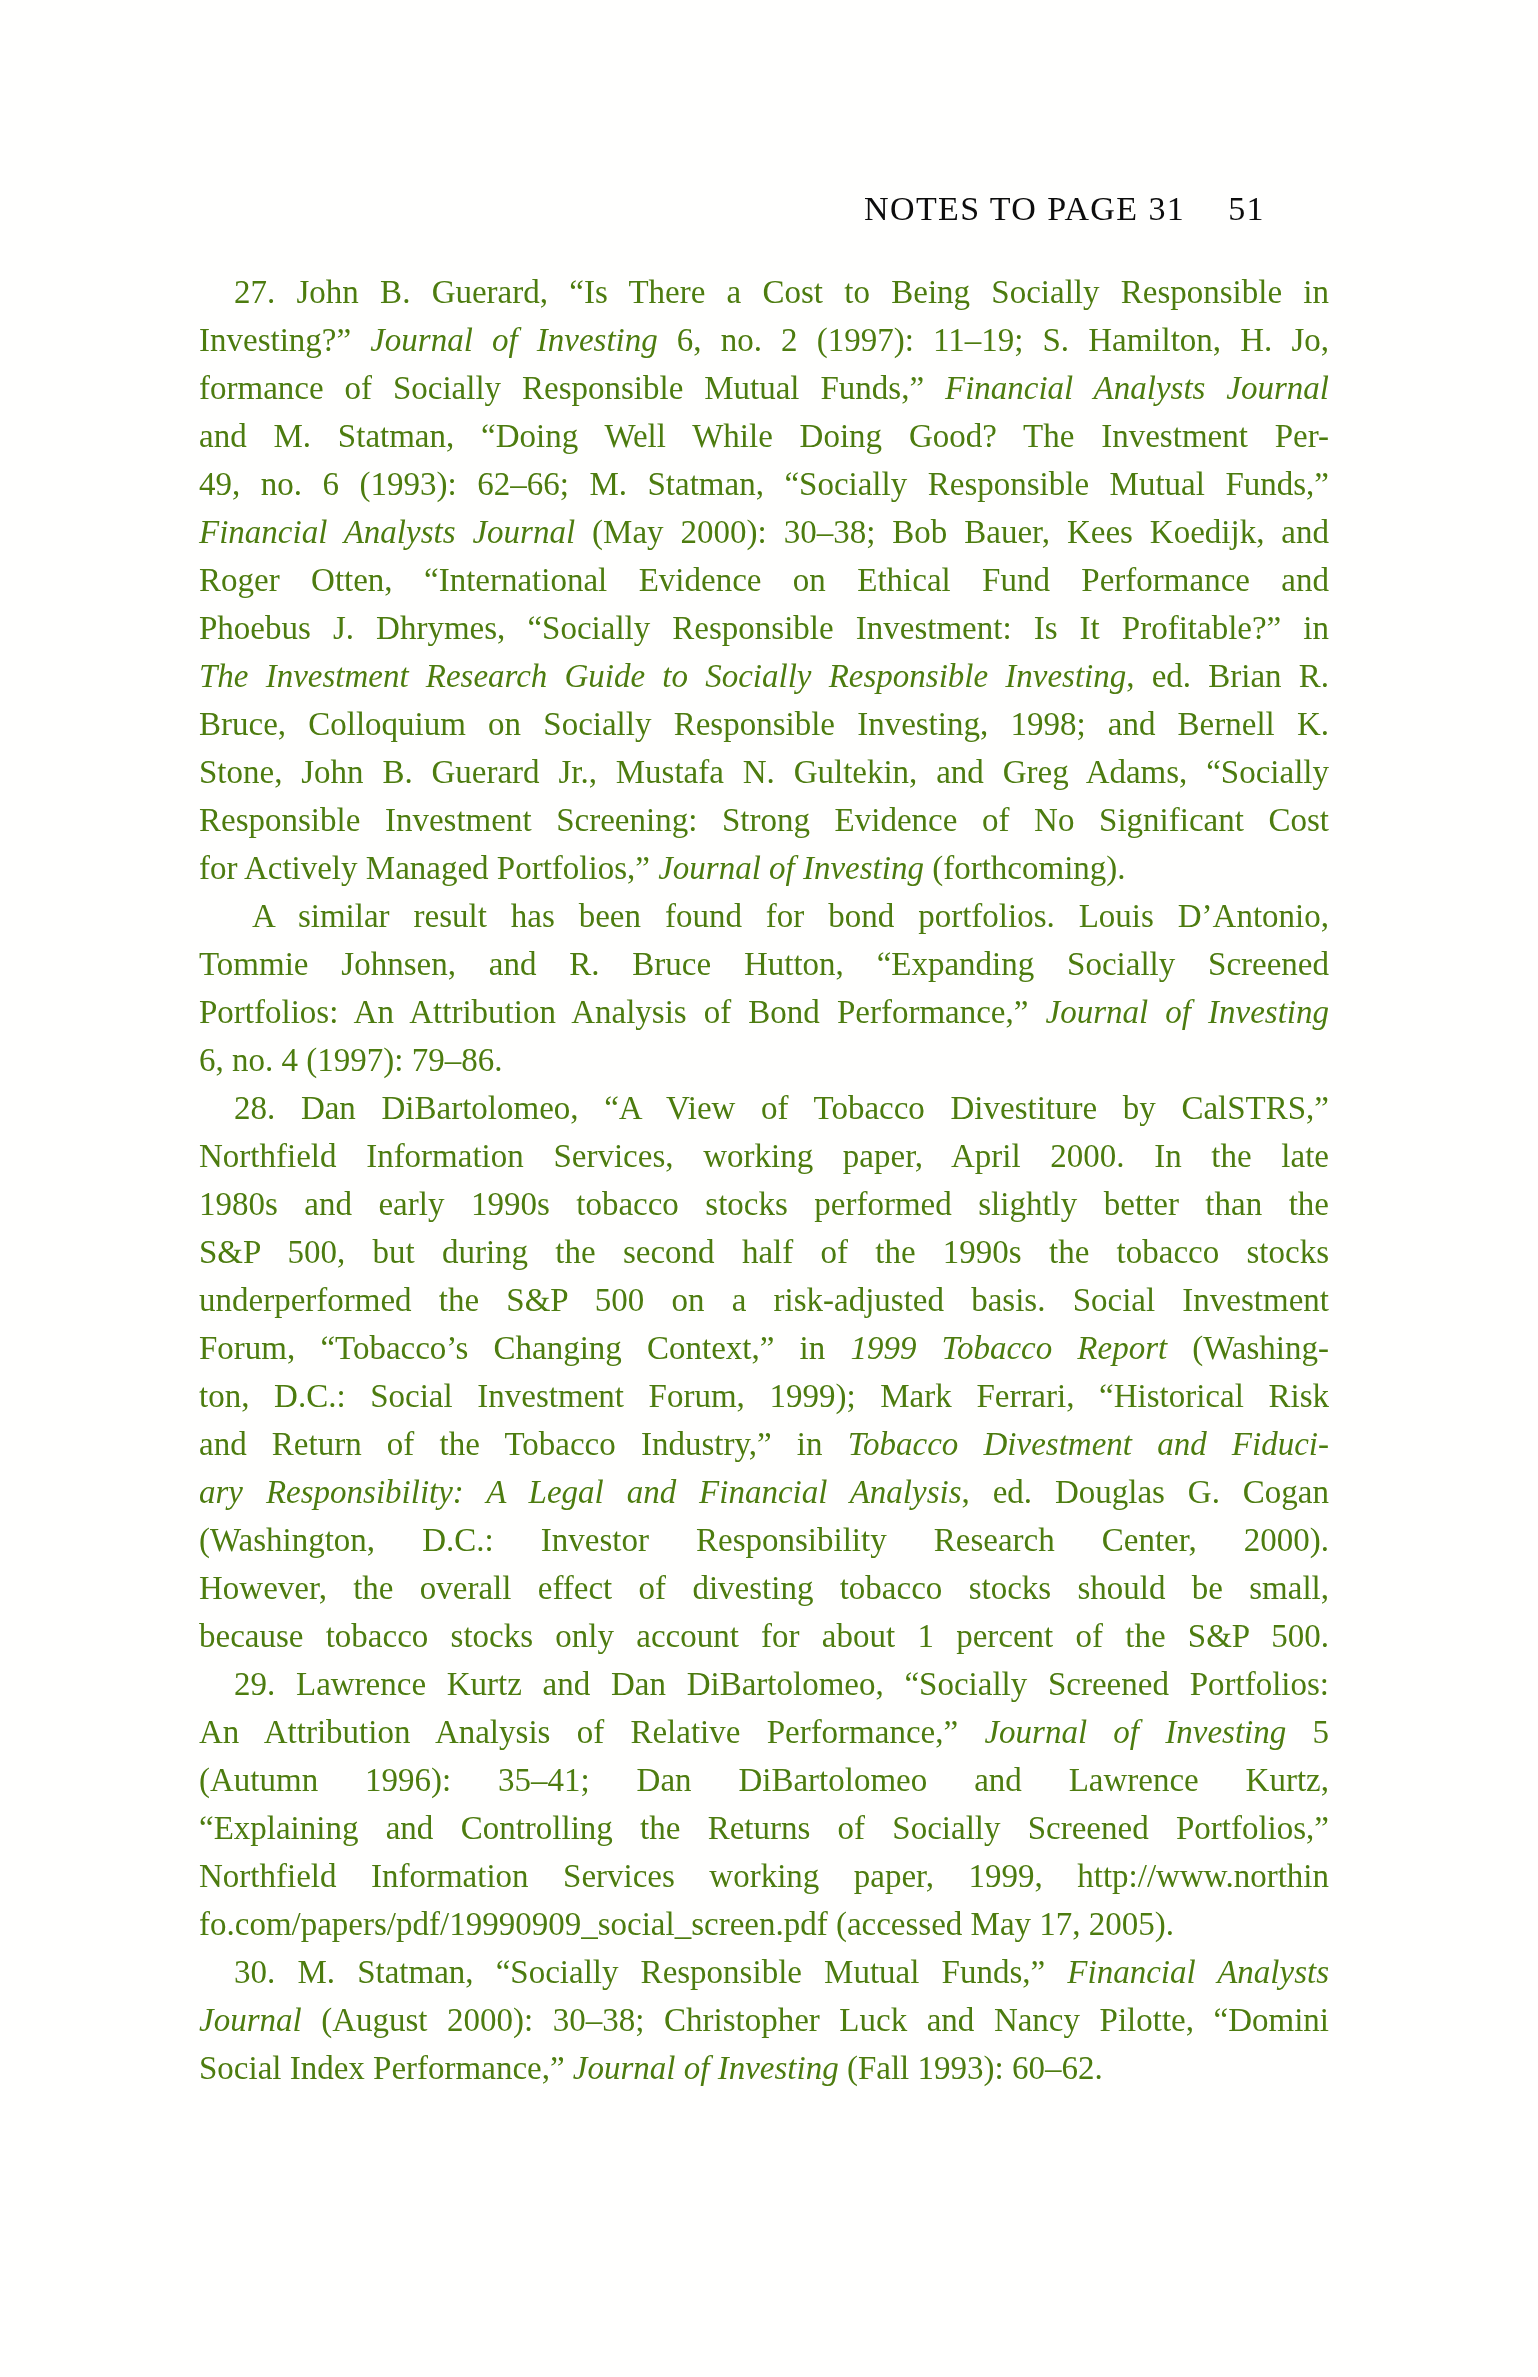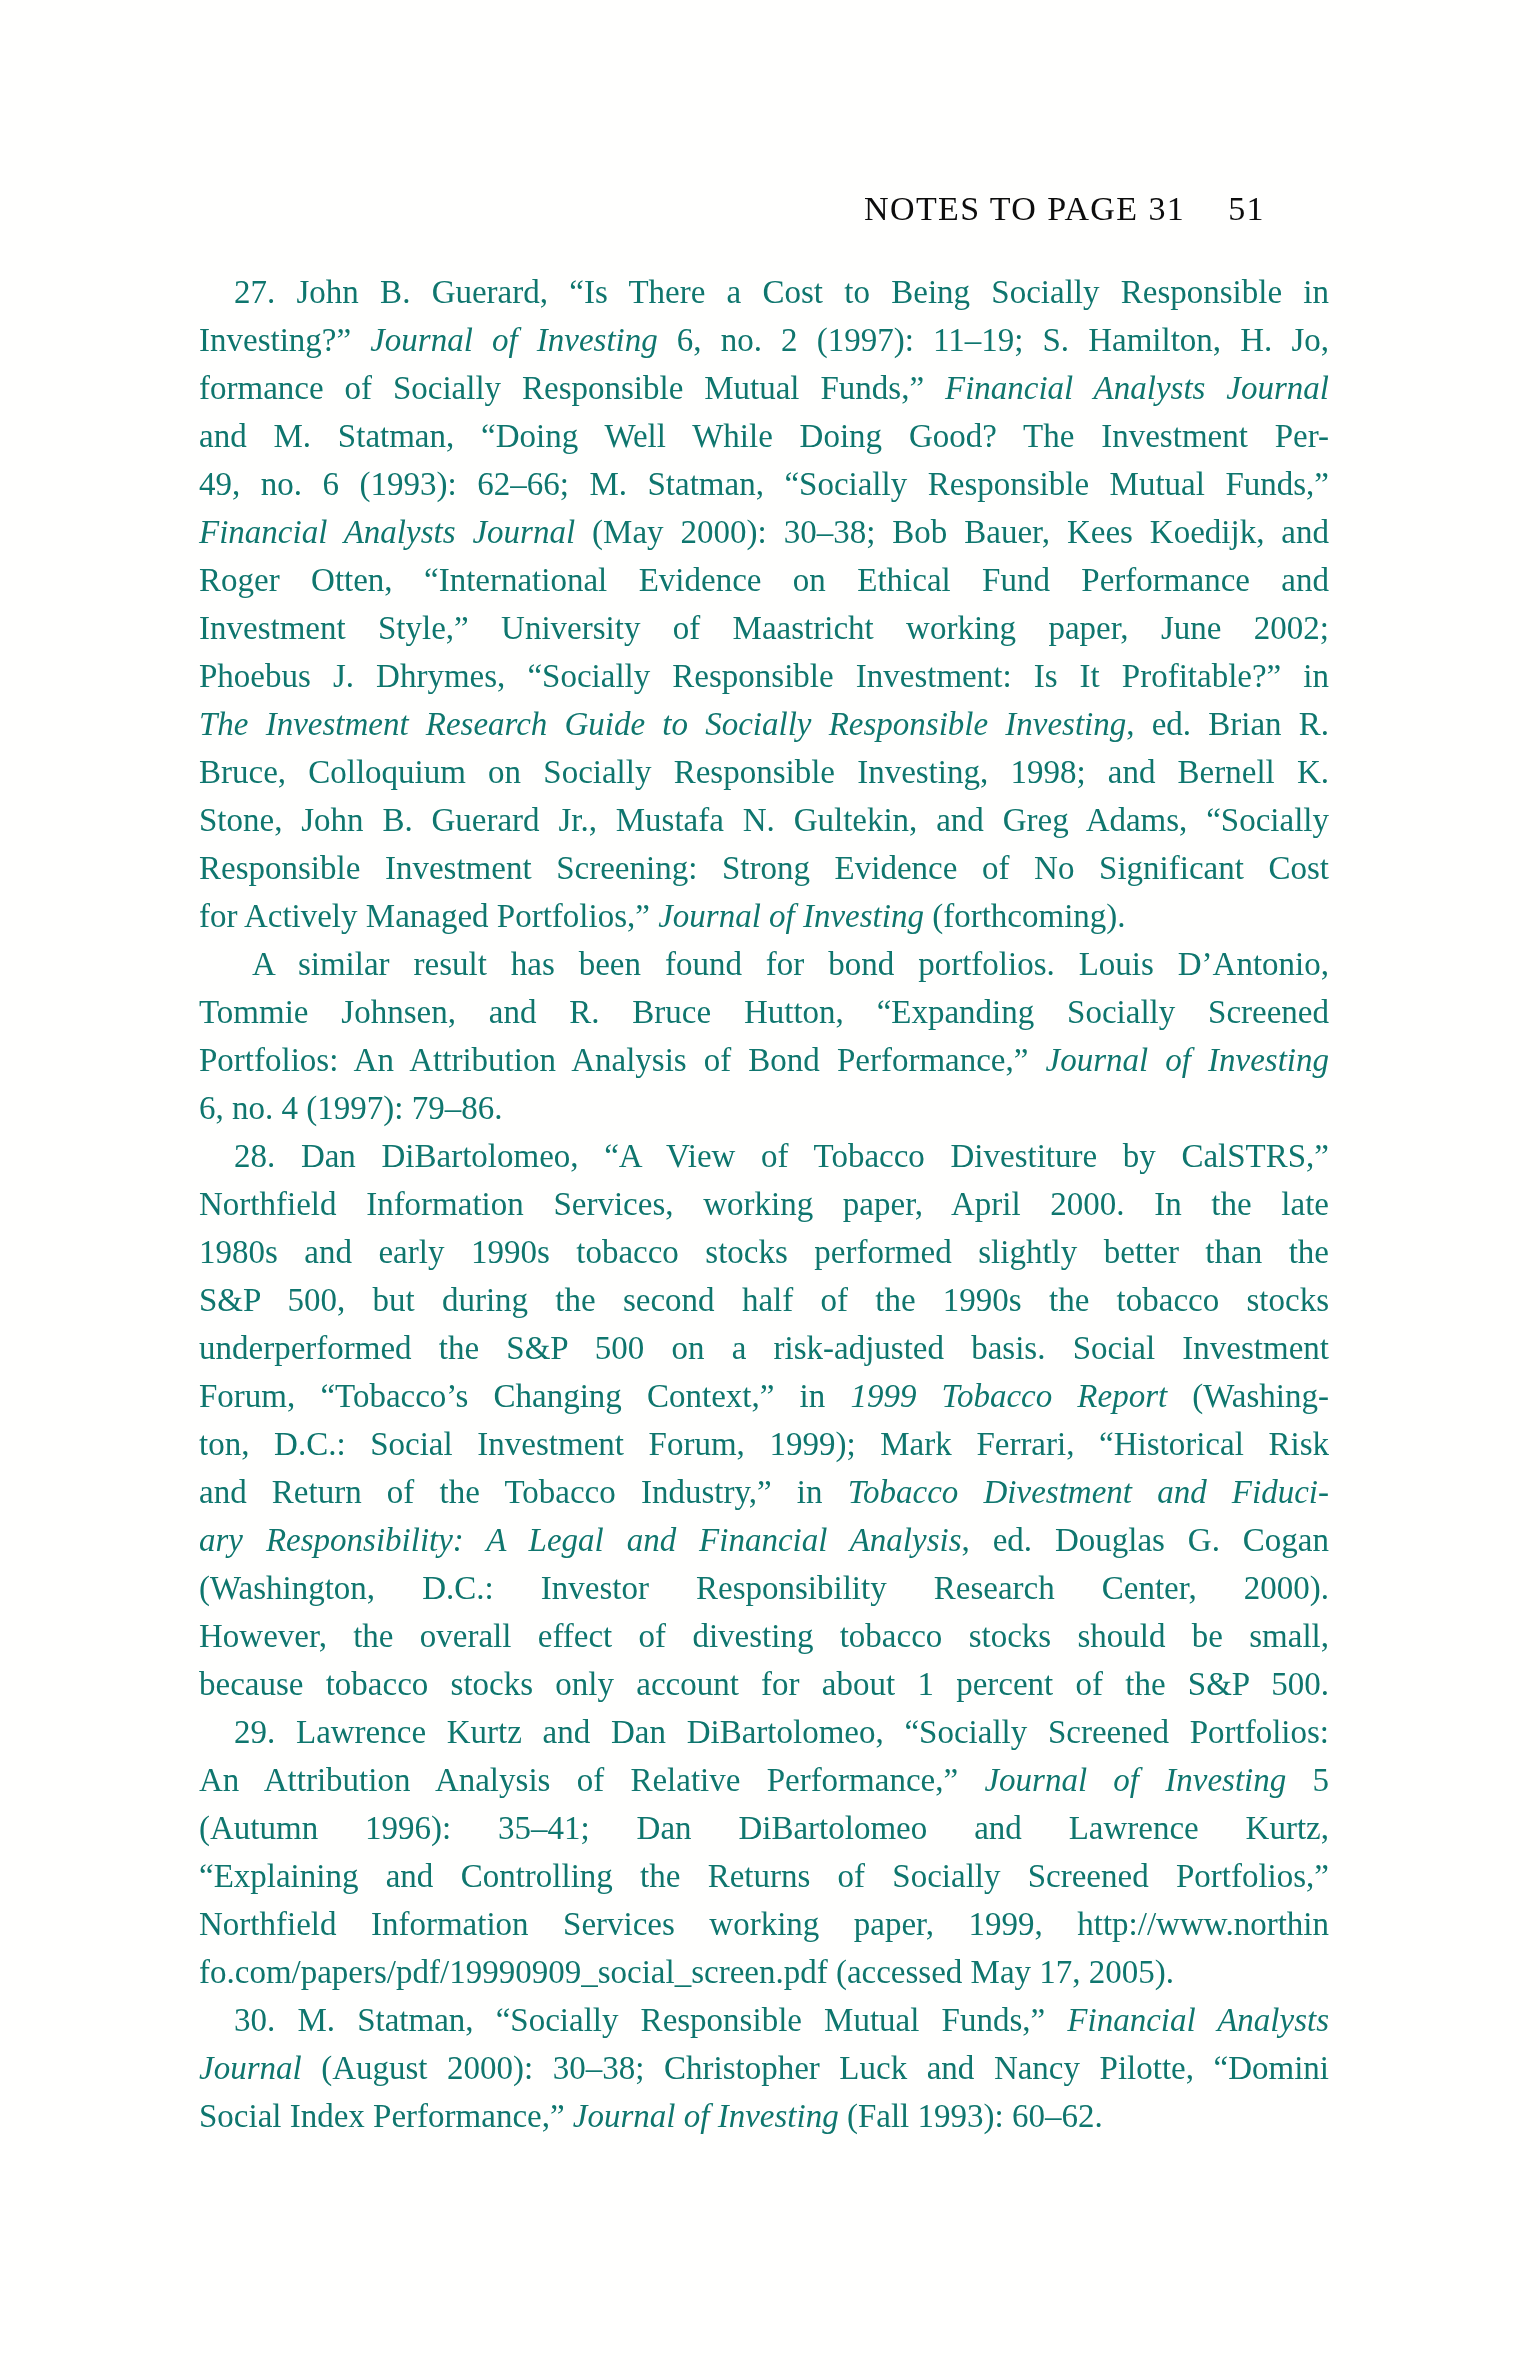--- a/index.html
+++ b/index.html
@@ -21,21 +21,21 @@
     color:#0d0d0d;
   }
   .folio{margin-left:43px;}
   .text-block{
     position:absolute;
     left:199px;
     top:268px;
     width:1130px;
     font-size:33px;
     line-height:48px;
-    color:#0f766e;
+    color:#4d7c0f;
   }
   .line{height:48px;}
   .line.j{text-align:justify;text-align-last:justify;}
   .line.l{text-align:left;}
   .line.ind-note{text-indent:35px;}
   .line.ind-para{text-indent:53px;}
   .line em{font-style:italic;}
 </style>
 </head>
 <body>
@@ -45,21 +45,20 @@
     <span>NOTES TO PAGE 31</span><span class="folio">51</span>
   </div>
   <div class="text-block" id="text-block">
       <div class="line j ind-note"><span>27. John B. Guerard, “Is There a Cost to Being Socially Responsible in</span></div>
       <div class="line j"><span>Investing?” </span><em>Journal of Investing</em><span> 6, no. 2 (1997): 11–19; S. Hamilton, H. Jo,</span></div>
       <div class="line j"><span>formance of Socially Responsible Mutual Funds,” </span><em>Financial Analysts Journal</em></div>
       <div class="line j"><span>and M. Statman, “Doing Well While Doing Good? The Investment Per-</span></div>
       <div class="line j"><span>49, no. 6 (1993): 62–66; M. Statman, “Socially Responsible Mutual Funds,”</span></div>
       <div class="line j"><em>Financial Analysts Journal</em><span> (May 2000): 30–38; Bob Bauer, Kees Koedijk, and</span></div>
       <div class="line j"><span>Roger Otten, “International Evidence on Ethical Fund Performance and</span></div>
-      <div class="line j"><span>Investment Style,” University of Maastricht working paper, June 2002;</span></div>
       <div class="line j"><span>Phoebus J. Dhrymes, “Socially Responsible Investment: Is It Profitable?” in</span></div>
       <div class="line j"><em>The Investment Research Guide to Socially Responsible Investing</em><span>, ed. Brian R.</span></div>
       <div class="line j"><span>Bruce, Colloquium on Socially Responsible Investing, 1998; and Bernell K.</span></div>
       <div class="line j"><span>Stone, John B. Guerard Jr., Mustafa N. Gultekin, and Greg Adams, “Socially</span></div>
       <div class="line j"><span>Responsible Investment Screening: Strong Evidence of No Significant Cost</span></div>
       <div class="line l"><span>for Actively Managed Portfolios,” </span><em>Journal of Investing</em><span> (forthcoming).</span></div>
       <div class="line j ind-para"><span>A similar result has been found for bond portfolios. Louis D’Antonio,</span></div>
       <div class="line j"><span>Tommie Johnsen, and R. Bruce Hutton, “Expanding Socially Screened</span></div>
       <div class="line j"><span>Portfolios: An Attribution Analysis of Bond Performance,” </span><em>Journal of Investing</em></div>
       <div class="line l"><span>6, no. 4 (1997): 79–86.</span></div>

